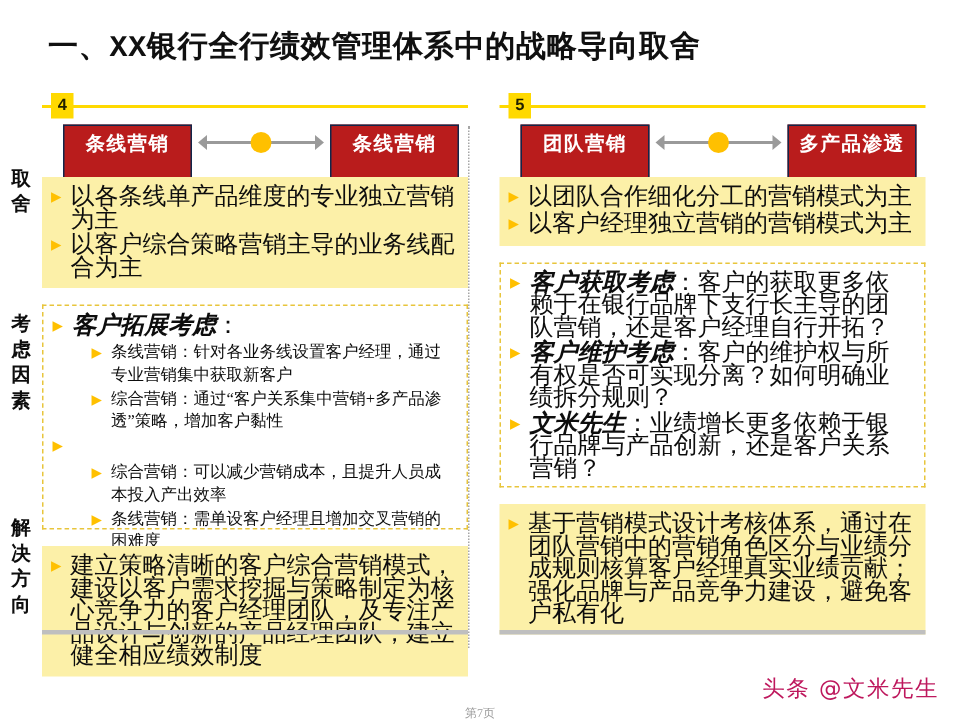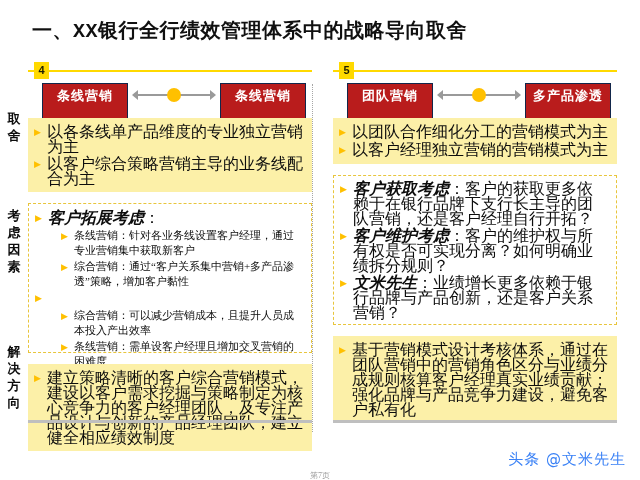--- a/index.html
+++ b/index.html
@@ -248,21 +248,21 @@
     font-size: 8px;
     color: #9b9b9b;
     font-family: "Liberation Serif", "DejaVu Serif", serif;
     margin-top: 15px;
   }
   .watermark {
     position: absolute;
     right: 14px;
     top: 450px;
     font-size: 15px;
-    color: #3b82f6;
+    color: #be185d;
     letter-spacing: 1px;
     font-family: "DejaVu Sans", sans-serif;
     white-space: nowrap;
   }
 </style>
 </head>
 <body>
 
 <div class="slide">
 

